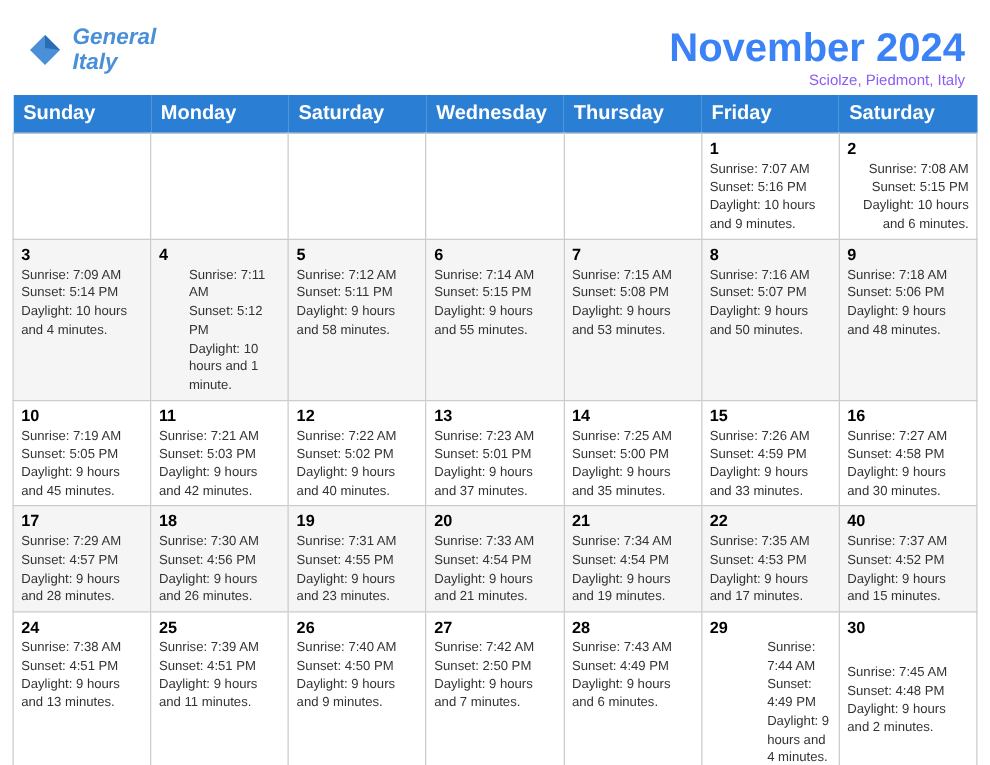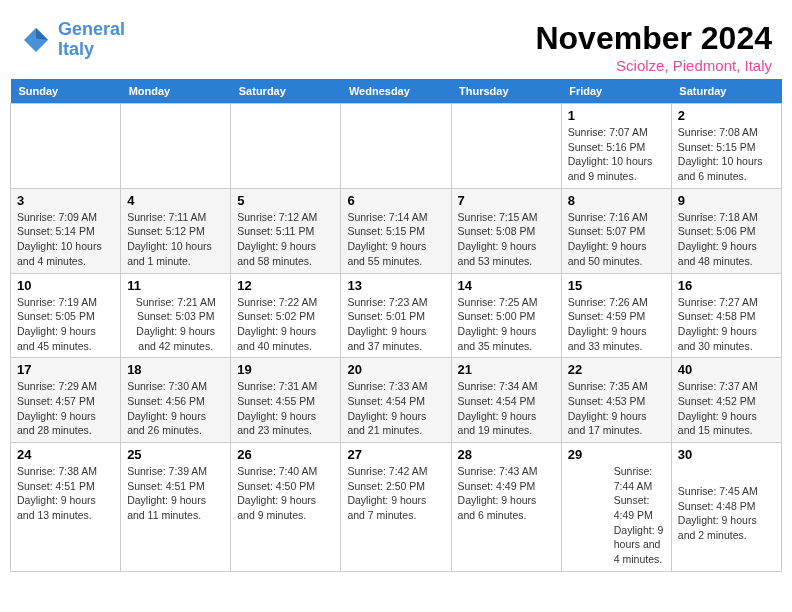--- a/index.html
+++ b/index.html
@@ -22,49 +22,50 @@
       gap: 6px;
     }
     .logo-text {
       font-size: 18px;
       font-weight: bold;
       color: #333;
       line-height: 1.1;
     }
     .logo-text span {
       color: #4a90d9;
+      font-style: italic;
     }
     .logo-icon {
       width: 32px;
       height: 32px;
     }
     .title-block {
       text-align: right;
     }
     .month-title {
       font-size: 32px;
       font-weight: bold;
-      color: #000000;
+      color: #3b82f6;
     }
     .location {
-      font-size: 15px;
-      color: #ec4899;
+      font-size: 12px;
+      color: #8b5cf6;
       text-align: right;
     }
     table {
       width: 100%;
       border-collapse: collapse;
       font-size: 11px;
     }
     thead tr th {
       background-color: #2a7fd4;
       color: #fff;
       text-align: left;
       padding: 6px 8px;
-      font-size: 11px;
+      font-size: 16px;
       font-weight: bold;
     }
     tbody tr td {
       border: 1px solid #ccc;
       vertical-align: top;
       padding: 4px 6px;
       width: calc(100% / 7);
       height: 80px;
       background: #fff;
     }
@@ -126,35 +127,35 @@
         <td class="empty-cell"></td>
         <td class="empty-cell"></td>
         <td>
           <span class="day-num">1</span>
           <div class="day-info" style="white-space: pre-line;">Sunrise: 7:07 AM
 Sunset: 5:16 PM
 Daylight: 10 hours and 9 minutes.</div>
         </td>
         <td>
           <span class="day-num">2</span>
-          <div class="day-info" style="white-space: pre-line;">Sunrise: 7:08 AM
+          <div class="day-info" style="white-space: pre-line; text-align: right;">Sunrise: 7:08 AM
 Sunset: 5:15 PM
 Daylight: 10 hours and 6 minutes.</div>
         </td>
       </tr>
       <tr>
         <td>
           <span class="day-num">3</span>
           <div class="day-info" style="white-space: pre-line;">Sunrise: 7:09 AM
 Sunset: 5:14 PM
 Daylight: 10 hours and 4 minutes.</div>
         </td>
         <td>
           <span class="day-num">4</span>
-          <div class="day-info" style="white-space: pre-line;">Sunrise: 7:11 AM
+          <div class="day-info" style="white-space: pre-line; margin-left: 24px;">Sunrise: 7:11 AM
 Sunset: 5:12 PM
 Daylight: 10 hours and 1 minute.</div>
         </td>
         <td>
           <span class="day-num">5</span>
           <div class="day-info" style="white-space: pre-line;">Sunrise: 7:12 AM
 Sunset: 5:11 PM
 Daylight: 9 hours and 58 minutes.</div>
         </td>
         <td>
@@ -184,21 +185,21 @@
       </tr>
       <tr>
         <td>
           <span class="day-num">10</span>
           <div class="day-info" style="white-space: pre-line;">Sunrise: 7:19 AM
 Sunset: 5:05 PM
 Daylight: 9 hours and 45 minutes.</div>
         </td>
         <td>
           <span class="day-num">11</span>
-          <div class="day-info" style="white-space: pre-line; text-align: center;">Sunrise: 7:21 AM
+          <div class="day-info" style="white-space: pre-line;">Sunrise: 7:21 AM
 Sunset: 5:03 PM
 Daylight: 9 hours and 42 minutes.</div>
         </td>
         <td>
           <span class="day-num">12</span>
           <div class="day-info" style="white-space: pre-line;">Sunrise: 7:22 AM
 Sunset: 5:02 PM
 Daylight: 9 hours and 40 minutes.</div>
         </td>
         <td>

